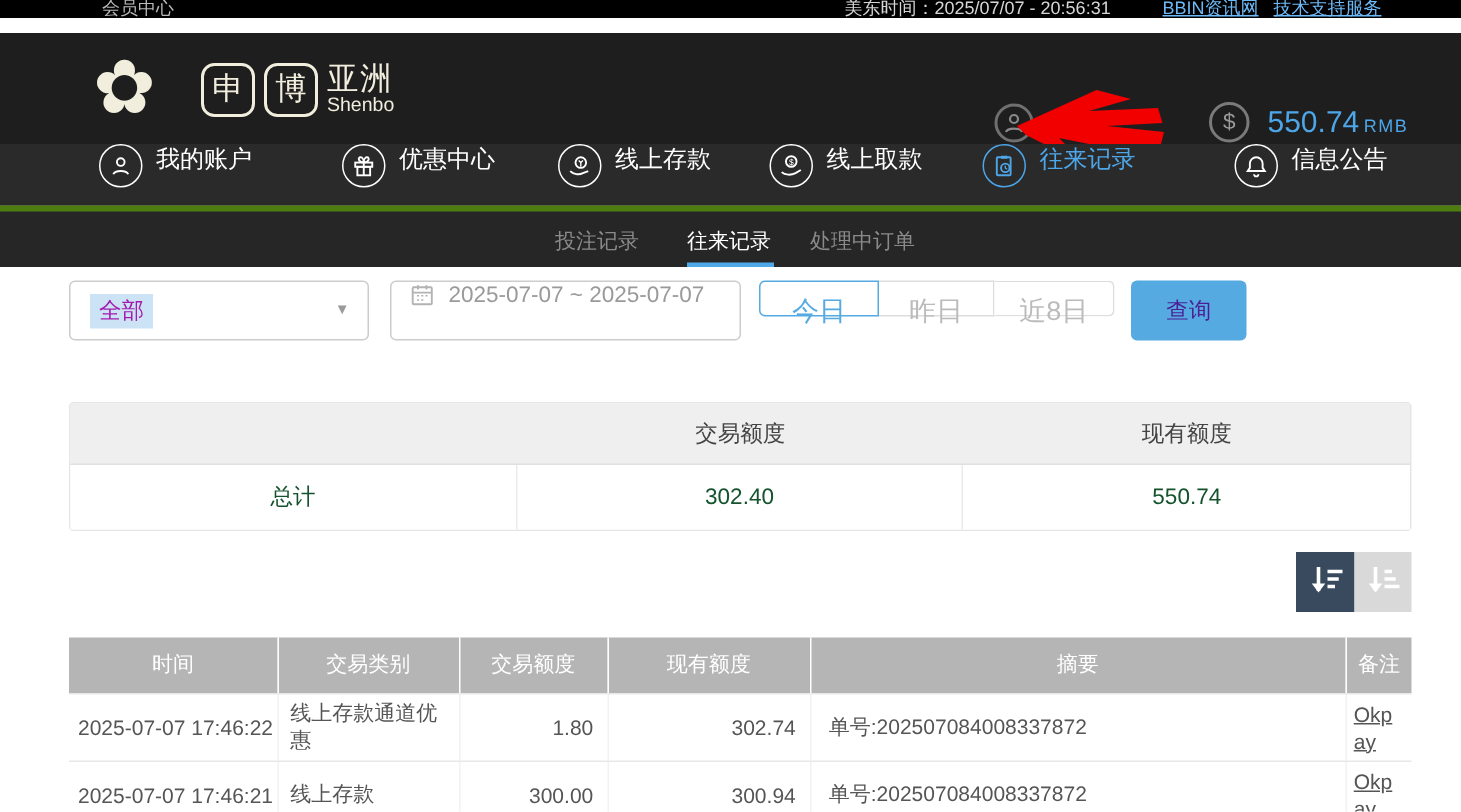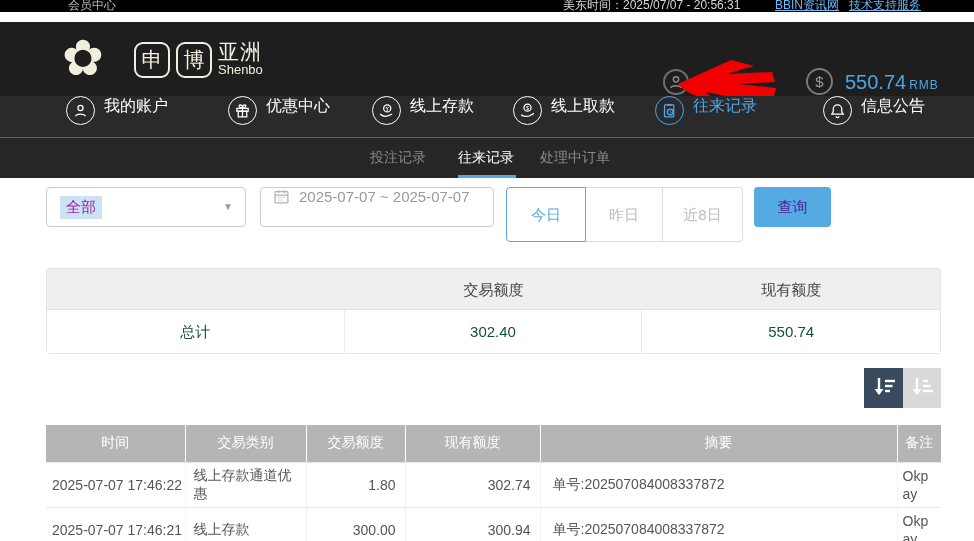--- a/index.html
+++ b/index.html
@@ -35,36 +35,36 @@
 
   
   .mainnav { position:absolute; left:0; top:96px; width:974px; height:41px; background:#2a2a2a; }
   .nav-item { position:absolute; top:0; height:41px; display:flex; color:#fff; cursor:pointer; }
   .nav-icon { width:29px; height:29px; border:1px solid currentColor; border-radius:50%;
     display:flex; align-items:center; justify-content:center; }
   .nav-label { margin-left:9px; font-size:16px; }
   .nav-item.active { color:#4da6e8; }
 
   
-  .subnav { position:absolute; left:0; top:137px; width:974px; height:41px; background:#262626; border-top:1px solid #4d7c0f; }
+  .subnav { position:absolute; left:0; top:137px; width:974px; height:41px; background:#262626; border-top:4px solid #4d7c0f; }
   .sub-tab { position:absolute; top:0; height:39px; line-height:39px; font-size:14px; color:#8a8a8a; cursor:pointer; }
   .sub-tab.active { color:#fff; }
   .sub-underline { position:absolute; left:458px; bottom:0; width:58px; height:3px; background:#4fa8e8; }
 
   
   .select-box { position:absolute; left:46px; top:187px; width:200px; height:40px; border:1px solid #ccc; border-radius:4px;
     background:#fff; cursor:pointer; }
   .select-value { position:absolute; left:13px; top:8px; padding:2px 6px; background:#cce3f6; color:#a21caf; font-size:15px; }
   .select-caret { position:absolute; right:12px; top:13px; font-size:10px; color:#9a9a9a; }
   .date-box { position:absolute; left:260px; top:187px; width:234px; height:40px; border:1px solid #ccc; border-radius:4px;
     background:#fff; cursor:pointer; display:flex; }
   .date-box svg { margin-left:12px; }
   .date-text { margin-left:9px; color:#9a9a9a; font-size:15px; }
   .btn-group { position:absolute; left:506px; top:187px; height:40px; display:flex; }
-  .qbtn { height:55px; border:1px solid #ddd; background:#fff; color:#bbb; font-size:15px; text-align:center; line-height:38px; cursor:pointer; }
+  .qbtn { height:24px; border:1px solid #ddd; background:#fff; color:#bbb; font-size:18px; text-align:center; line-height:38px; cursor:pointer; }
   .qbtn1 { width:80px; border-radius:4px 0 0 4px; }
   .qbtn2 { width:77px; border-left:none; }
   .qbtn3 { width:80px; border-left:none; border-radius:0 4px 4px 0; }
   .qbtn.active { border:1px solid #55aae1; color:#55aae1; }
   .search-btn { position:absolute; left:754px; top:187px; width:77px; height:40px; background:#55aae1; border:none; border-radius:4px;
     color:#4c1d95; font-size:15px; cursor:pointer; }
 
   
   .summary { position:absolute; left:46px; top:268px; width:895px; border:1px solid #e5e5e5; border-radius:3px; }
   .sum-head { display:flex; height:41px; background:#efefef; border-bottom:1px solid #e0e0e0; }
@@ -87,21 +87,21 @@
     background:#fff; padding:4px 6px; word-break:break-all; }
   .records td:last-child { border-right:none; }
   .records tr.r1 td { height:33px; }
   .records tr.r2 td { height:31px; }
   .col-time { width:139px; } .col-type { width:121px; } .col-amt { width:99px; }
   .col-bal { width:135px; } .col-memo { width:357px; } .col-note { width:44px; }
   td.c-time { text-align:center; white-space:nowrap; }
   td.c-type { text-align:left; padding-left:8px; }
   td.c-amt, td.c-bal { text-align:right; padding-right:9px; }
   td.c-memo { text-align:left; padding-left:12px; }
-  td.c-note { text-align:left; padding-left:5px; line-height:18px; }
+  td.c-note { text-align:left; padding-left:5px; line-height:18px;text-decoration:underline; }
 </style>
 </head>
 <body>
 
 <div class="page">
 
   <div class="topbar">
     <span class="tb-member">会员中心</span>
     <span class="tb-time">美东时间：2025/07/07 - 20:56:31</span>
     <a class="tb-link1">BBIN资讯网</a>

